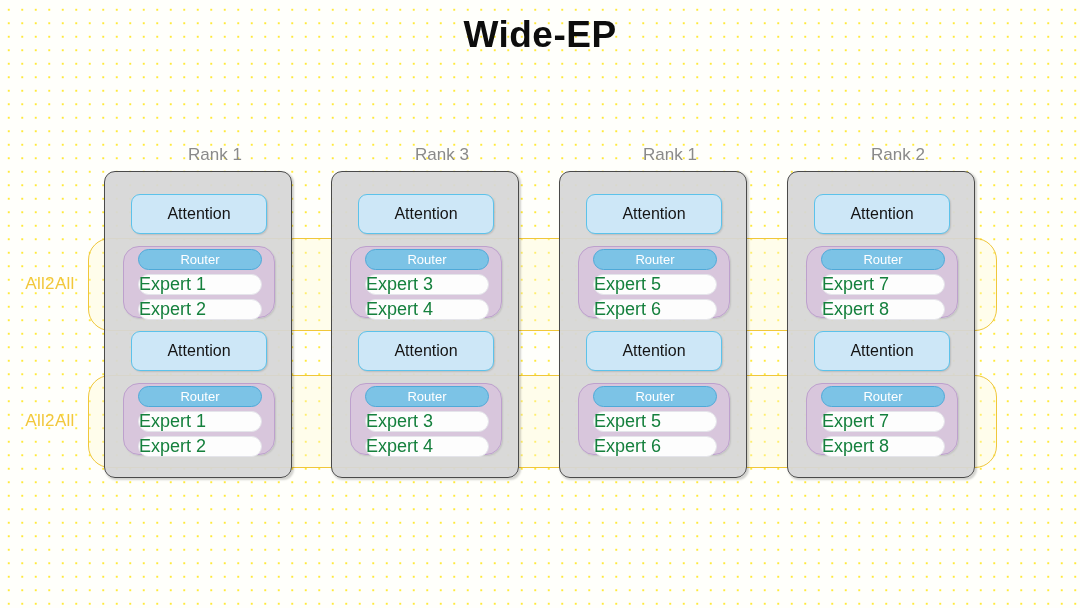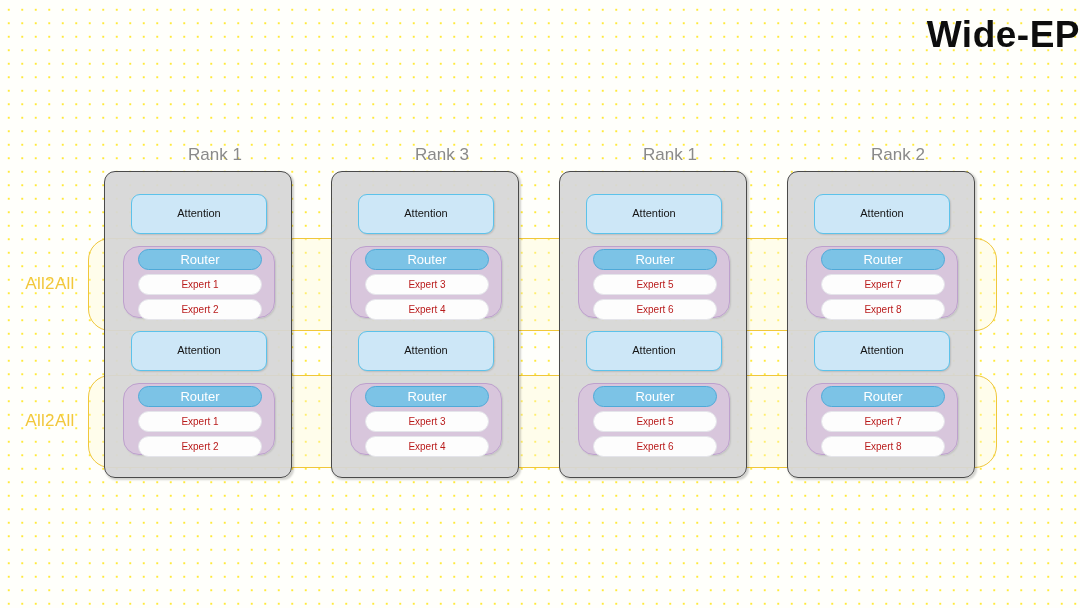--- a/index.html
+++ b/index.html
@@ -17,21 +17,21 @@
     background-position: 2px 3px;
     position: relative;
   }
 
   
   #title {
     position: absolute;
     top: 14px;
     left: 0;
     width: 1080px;
-    text-align: right;
+    text-align: center;
     font-size: 37px;
     font-weight: bold;
     color: #0d0d0d;
     letter-spacing: 0.5px;
   }
 
   
   .a2a-band {
     position: absolute;
     left: 88px;
@@ -101,21 +101,21 @@
   .attention-box {
     position: relative;
     margin: 0 auto;
     width: 136px;
     height: 40px;
     box-sizing: border-box;
     border: 1.6px solid #5cc2ea;
     border-radius: 9px;
     background-color: #cde7f7;
     color: #141414;
-    font-size: 11px;
+    font-size: 16px;
     line-height: 37px;
     text-align: center;
     box-shadow: 1px 1px 1.5px rgba(0,0,0,0.12);
   }
 
   .moe-box {
     position: relative;
     margin: 12px auto 0 auto;
     width: 152px;
     height: 72px;
@@ -144,24 +144,23 @@
 
   .expert-pill {
     position: absolute;
     left: 14px;
     width: 124px;
     height: 21px;
     box-sizing: border-box;
     border: 1px solid #e4e4ea;
     border-radius: 11px;
     background-color: #fdfdfd;
-    color: #b91c1c;
-    font-size: 10px;
+    color: #15803d;
+    font-size: 18px;
     line-height: 19px;
-    text-align: center;
   }
   .expert-0 { top: 27px; }
   .expert-1 { top: 52px; }
 </style>
 </head>
 <body>
 
 <div id="title">Wide-EP</div>
 
 <div id="a2a-band-1" class="a2a-band"></div>

